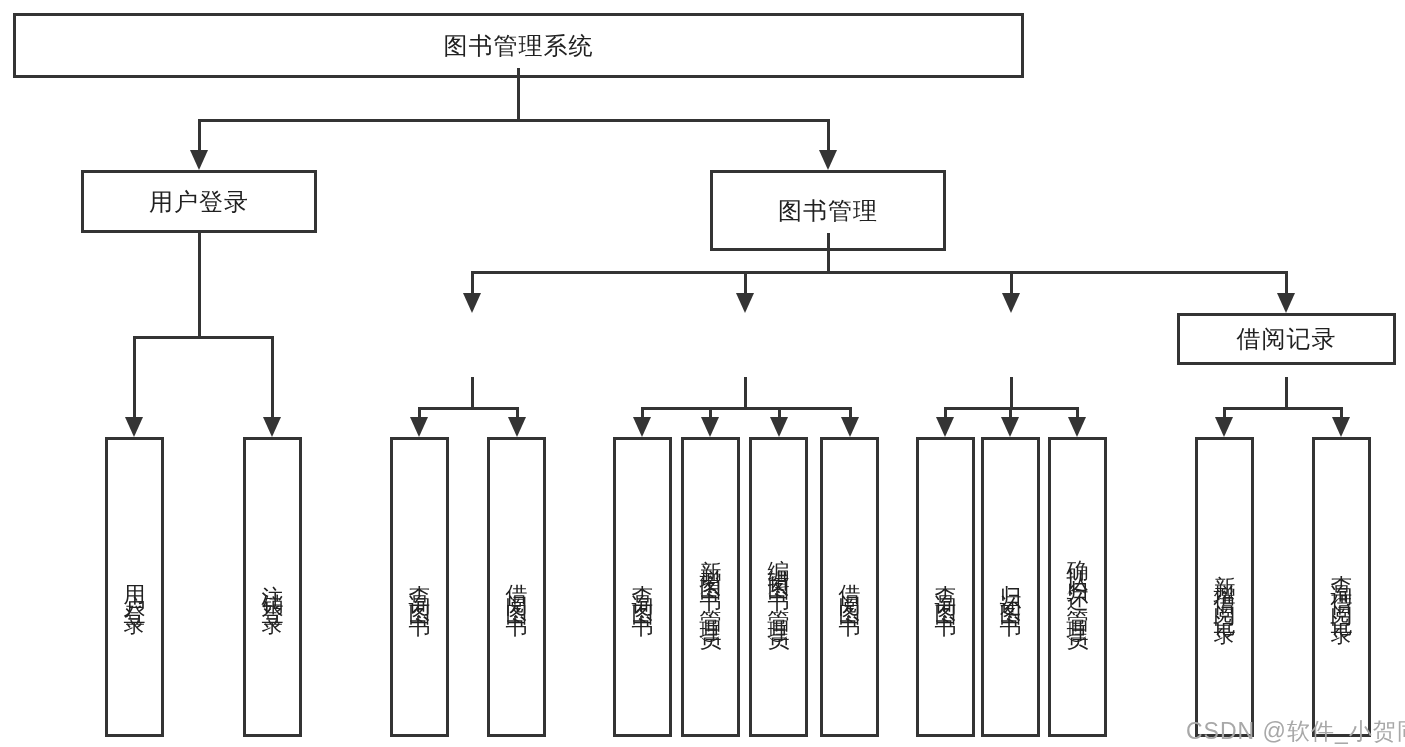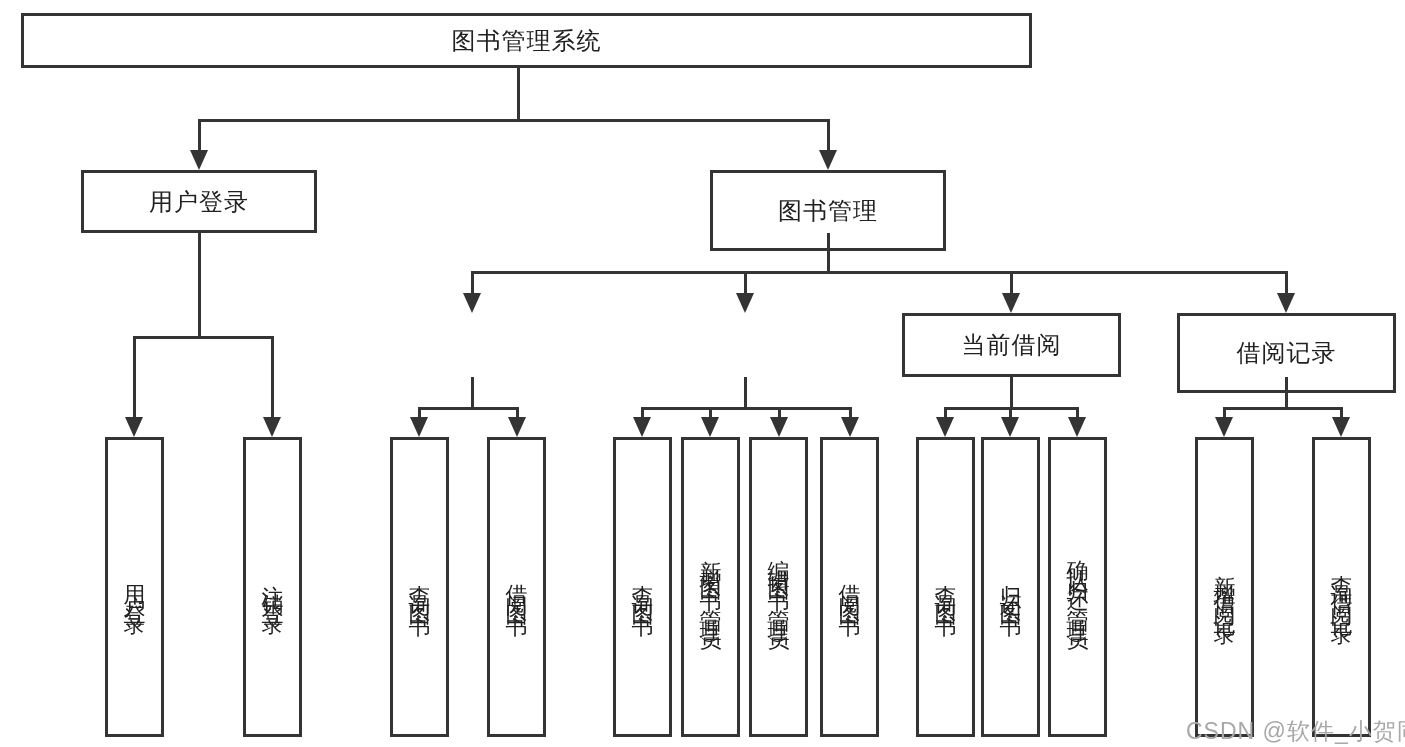--- a/index.html
+++ b/index.html
@@ -41,21 +41,21 @@
   .watermark{
     position:absolute;left:1186px;top:716px;z-index:10;
     color:var(--wm);font-size:23px;letter-spacing:1px;white-space:nowrap;
   }
 </style>
 </head>
 <body>
 
 <div id="canvas">
 
-  <div class="node" style="left:21px;top:13px;width:1011px;height:55px;text-align:center;">
+  <div class="node" style="left:13px;top:13px;width:1011px;height:65px;text-align:center;">
     <span>图书管理系统</span>
   </div>
 
   <div class="vline" style="left:517px;top:68px;height:53px;"></div>
   <div class="hline" style="left:198px;top:119px;width:632px;"></div>
   <div class="vline" style="left:198px;top:119px;height:35px;"></div>
   <div class="vline" style="left:827px;top:119px;height:35px;"></div>
   <div class="arrow" style="left:190px;top:150px;"></div>
   <div class="arrow" style="left:819px;top:150px;"></div>
 
@@ -77,24 +77,21 @@
   <div class="hline" style="left:471px;top:271px;width:817px;"></div>
   <div class="vline" style="left:471px;top:271px;height:26px;"></div>
   <div class="vline" style="left:744px;top:271px;height:26px;"></div>
   <div class="vline" style="left:1010px;top:271px;height:26px;"></div>
   <div class="vline" style="left:1285px;top:271px;height:26px;"></div>
   <div class="arrow" style="left:463px;top:293px;"></div>
   <div class="arrow" style="left:736px;top:293px;"></div>
   <div class="arrow" style="left:1002px;top:293px;"></div>
   <div class="arrow" style="left:1277px;top:293px;"></div>
 
-  <div class="node" style="left:902px;top:313px;width:219px;height:64px;">
-    <span>当前借阅</span>
-  </div>
-  <div class="node" style="left:1177px;top:313px;width:219px;height:80px;">
+  <div class="node" style="left:1177px;top:313px;width:219px;height:52px;">
     <span>借阅记录</span>
   </div>
 
   <div class="vline" style="left:471px;top:377px;height:33px;"></div>
   <div class="hline" style="left:418px;top:407px;width:101px;"></div>
   <div class="vline" style="left:418px;top:407px;height:14px;"></div>
   <div class="vline" style="left:516px;top:407px;height:14px;"></div>
   <div class="arrow" style="left:410px;top:417px;"></div>
   <div class="arrow" style="left:508px;top:417px;"></div>
 

